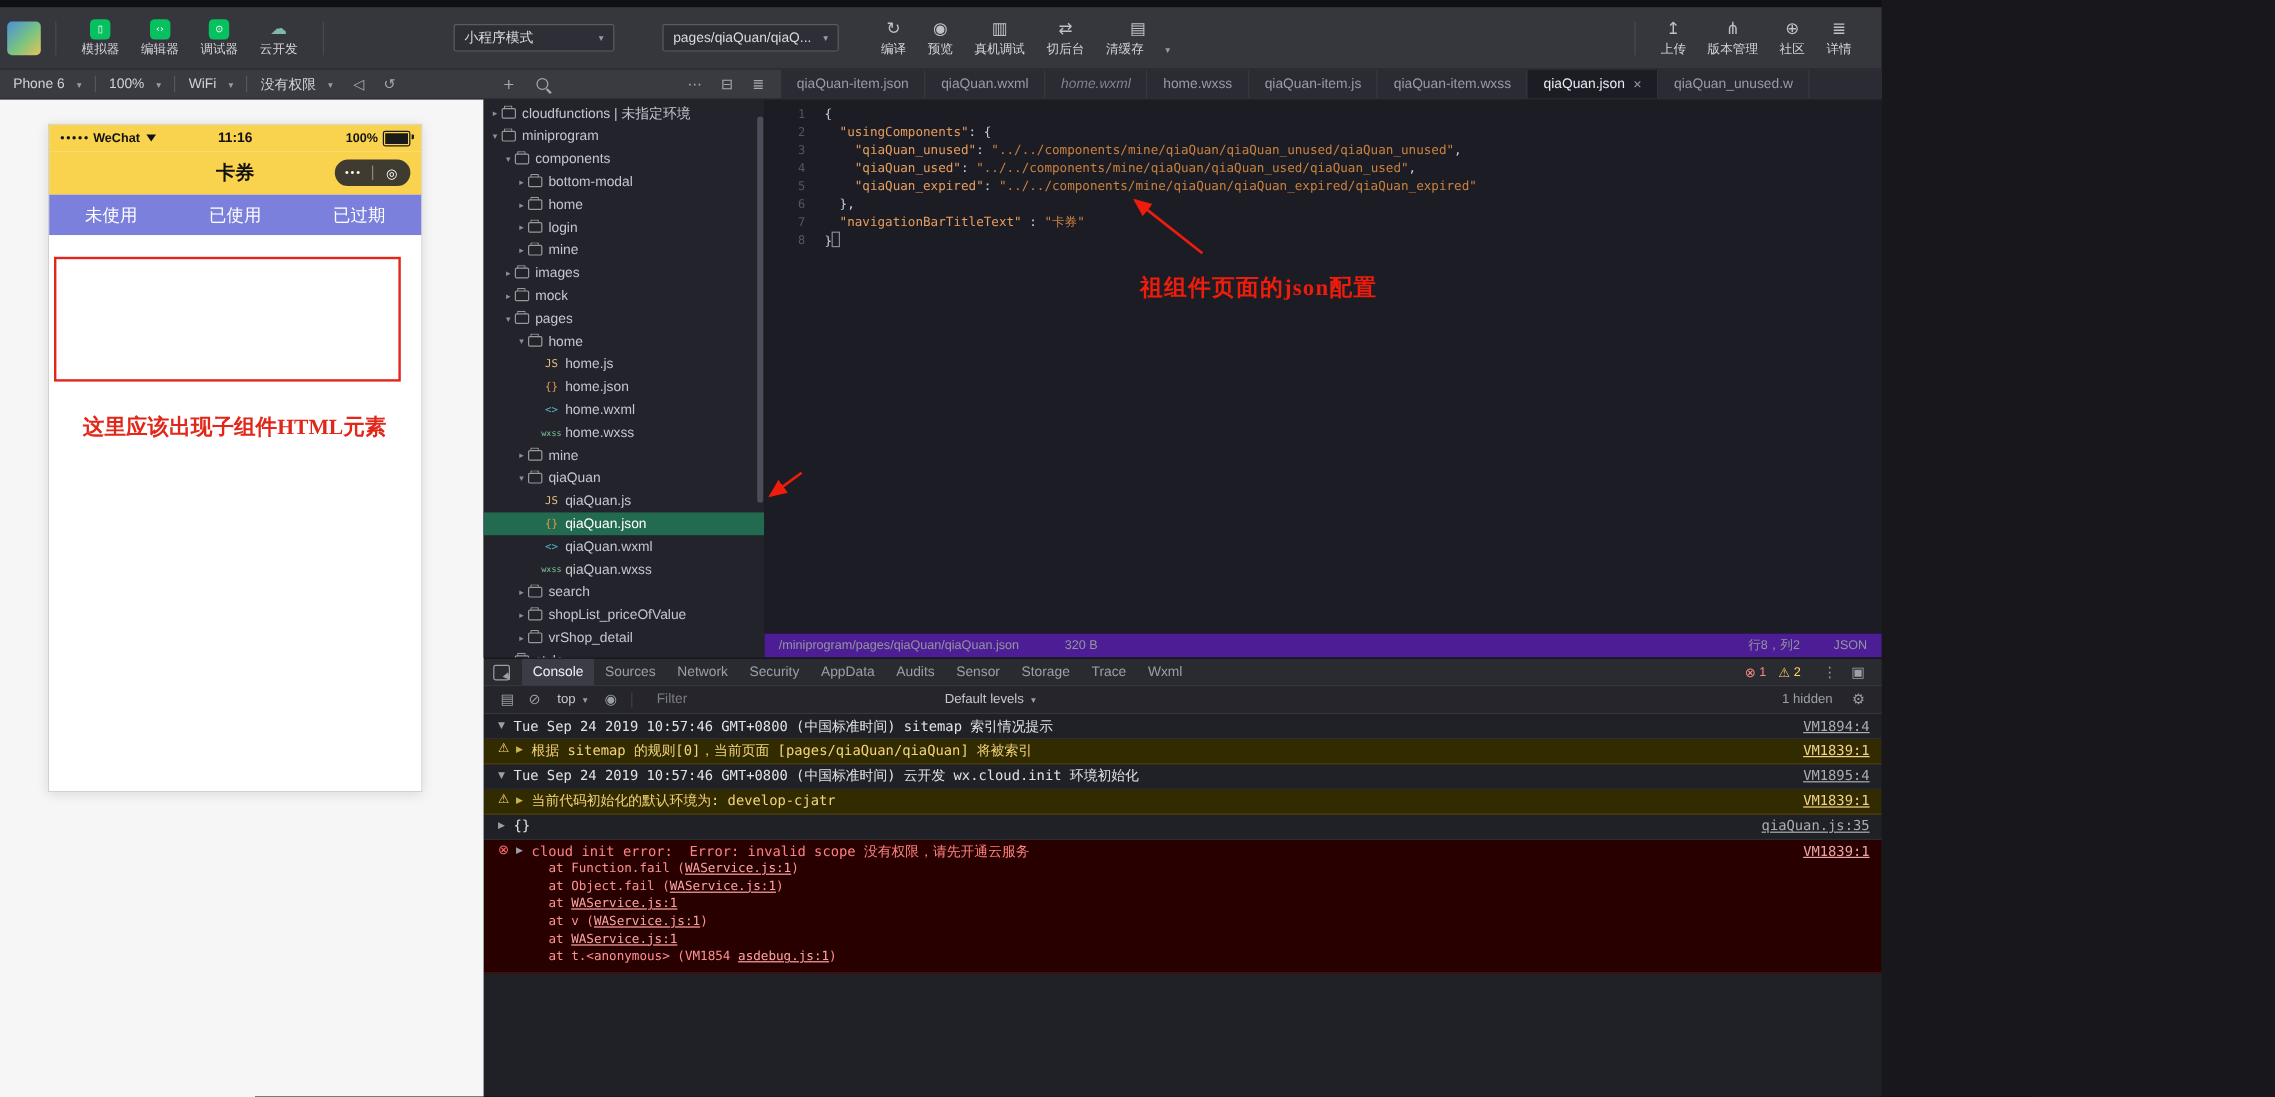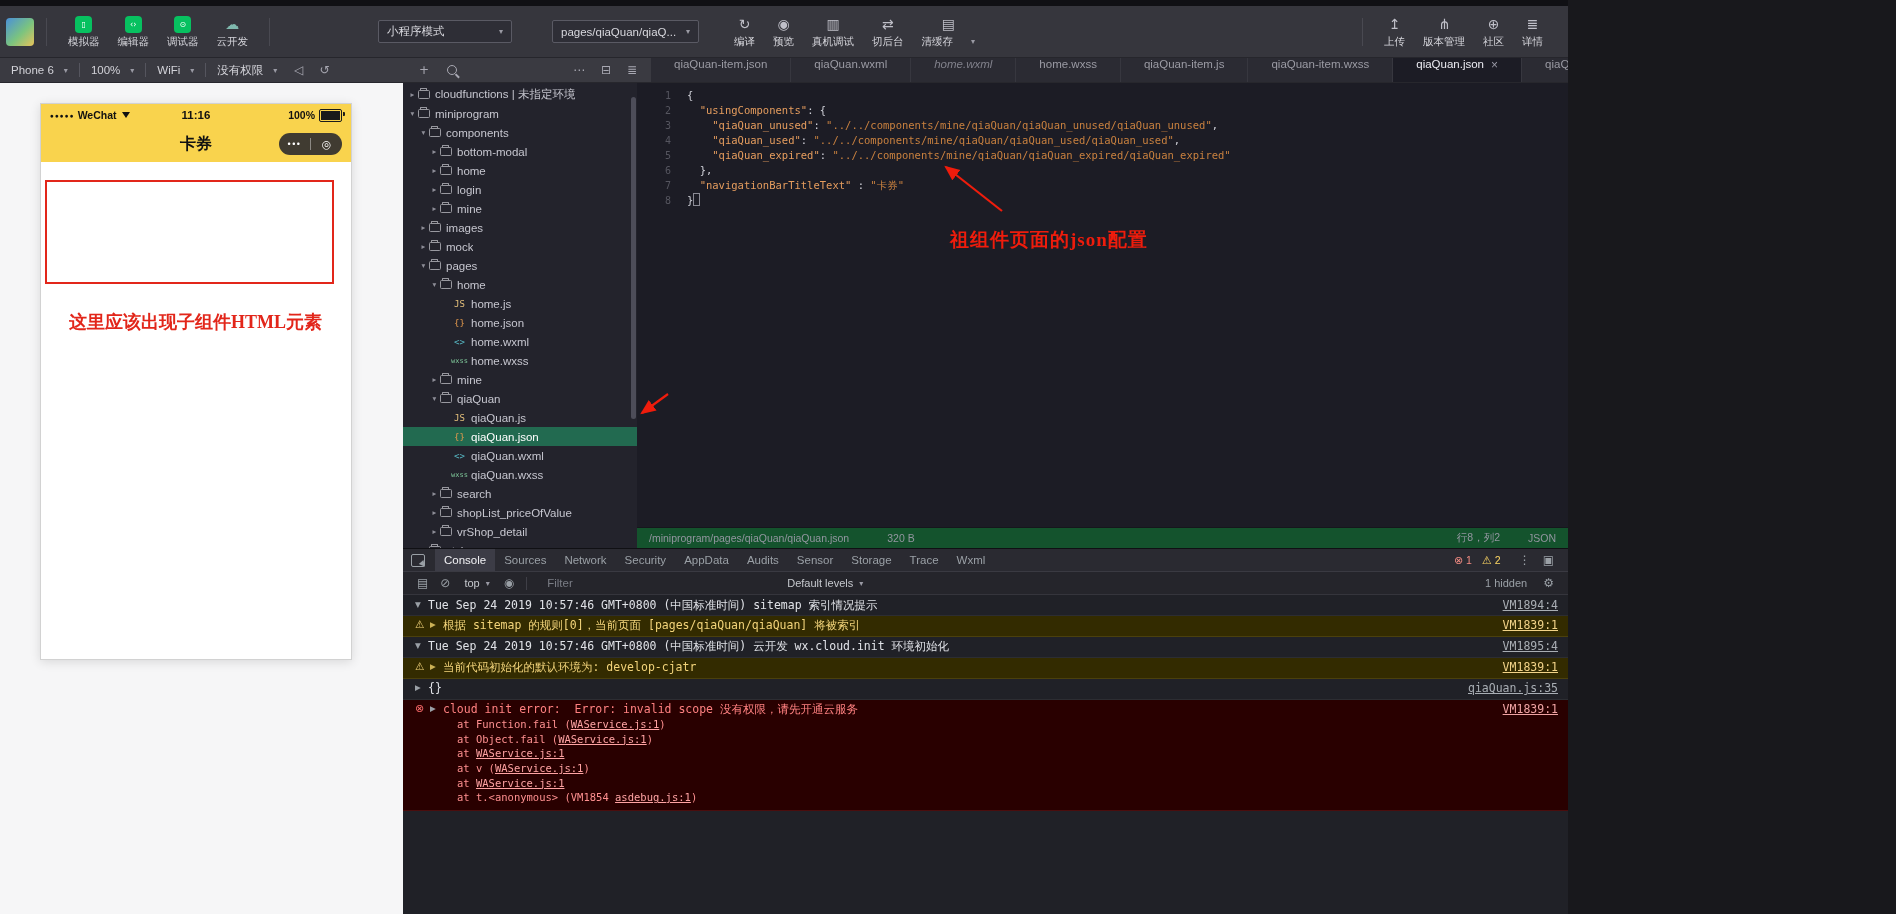--- a/index.html
+++ b/index.html
@@ -34,21 +34,21 @@
   
   .secondbar{height:24px;background:#3a3a41;border-bottom:1px solid #27272d;display:flex;align-items:stretch;flex:none;}
   .simctl{width:403px;flex:none;display:flex;align-items:center;padding-left:2px;}
   .sb-dd{display:flex;align-items:center;padding:0 9px;font-size:11.5px;color:#d2d2d8;cursor:pointer;white-space:nowrap;}
   .sb-vd{width:1px;height:14px;background:#55555e;margin:0 2px;flex:none;}
   .sb-ico{color:#a8a8b2;font-size:12px;padding:0 8px;cursor:pointer;font-family:"DejaVu Sans",sans-serif;}
   .treetools{width:234px;flex:none;display:flex;align-items:center;padding:0 6px;}
   .lens{width:8px;height:8px;border:1.5px solid #a8a8b2;border-radius:50%;position:relative;margin:0 10px;cursor:pointer;}
   .lens::after{content:"";position:absolute;width:5px;height:1.5px;background:#a8a8b2;transform:rotate(45deg);right:-4px;bottom:-2px;}
   .ftabs{flex:1;display:flex;background:#2b2b33;overflow:hidden;}
-  .ftab{display:flex;align-items:flex-start;gap:7px;padding:0 23px;font-size:11.5px;color:#9b9ba4;
+  .ftab{display:flex;align-items:center;gap:7px;padding:0 13px;font-size:11.5px;color:#9b9ba4;
     border-right:1px solid #37373f;white-space:nowrap;cursor:pointer;}
   .ftab.active{background:#1c1c25;color:#ebebf2;}
   .ftab.preview{font-style:italic;color:#82828c;}
   .tclose{font-size:12px;color:#9a9aa6;cursor:pointer;}
 
   
   .main{flex:1;display:flex;min-height:0;}
   .simpanel{width:403px;flex:none;background:#f6f6f7;position:relative;}
   .phone{position:absolute;left:40px;top:20px;width:310px;height:555px;background:#fff;border:1px solid #d2d2d2;
     box-shadow:0 2px 10px rgba(0,0,0,.12);display:flex;flex-direction:column;}
@@ -93,21 +93,21 @@
   
   .edcol{flex:1;display:flex;flex-direction:column;min-width:0;}
   .editor{flex:1;background:#1c1c25;overflow:hidden;padding-top:5px;position:relative;cursor:text;}
   .codeline{display:flex;height:15px;font:10.5px/15px "DejaVu Sans Mono",monospace;}
   .ln{width:34px;text-align:right;padding-right:16px;color:#55555f;flex:none;font-size:10px;}
   .code{white-space:pre;color:#cfd0d8;}
   .tk-k{color:#e69d5e;}
   .tk-s{color:#c9813f;}
   .tk-p{color:#cfd0d8;}
   .caret-bar{display:inline-block;width:5px;height:11px;border:1px solid #8a8a94;vertical-align:-2px;}
-  .edstatus{height:20px;background:#14532d;border-top:1px solid #16161c;display:flex;align-items:center;
+  .edstatus{height:20px;background:#4c1d95;border-top:1px solid #16161c;display:flex;align-items:center;
     padding:0 12px;font-size:10.5px;color:#9396a0;flex:none;}
   .edstatus .size{margin-left:38px;}
   .edstatus .lang{margin-left:28px;}
 
   
   .devtools{flex:1;display:flex;flex-direction:column;background:#202127;border-top:1px solid #101014;min-height:0;}
   .dt-tabbar{height:22px;background:#2a2a31;display:flex;align-items:center;padding:0 8px;border-bottom:1px solid #3a3a42;flex:none;}
   .inspect-ico{width:12px;height:11px;border:1px solid #9aa0a6;border-radius:2px;position:relative;margin-right:10px;flex:none;cursor:pointer;}
   .inspect-ico::after{content:"";position:absolute;right:-3px;bottom:-4px;border:3px solid transparent;border-top:6px solid #9aa0a6;transform:rotate(-40deg);}
   .dt-tab{padding:0 9px;line-height:22px;font-size:11.5px;color:#9aa0a6;cursor:pointer;white-space:nowrap;}
@@ -311,20 +311,25 @@
             </span>
           </div>
           <div class="pnav">
             <span class="pnav-title">卡券</span>
             <div class="capsule">
               <span class="cap-dots">•••</span>
               <span class="cap-div"></span>
               <span class="cap-circle">◎</span>
             </div>
           </div>
+          <div class="ptabs" id="phone-tabs">
+              <span class="ptab">未使用</span>
+              <span class="ptab">已使用</span>
+              <span class="ptab">已过期</span>
+            </div>
           <div class="pcontent">
             <div class="redbox"></div>
             <div class="rednote">这里应该出现子组件HTML元素</div>
           </div>
         </div>
       </div>
 
       <div class="rightcol">
         <div class="upper">
 

